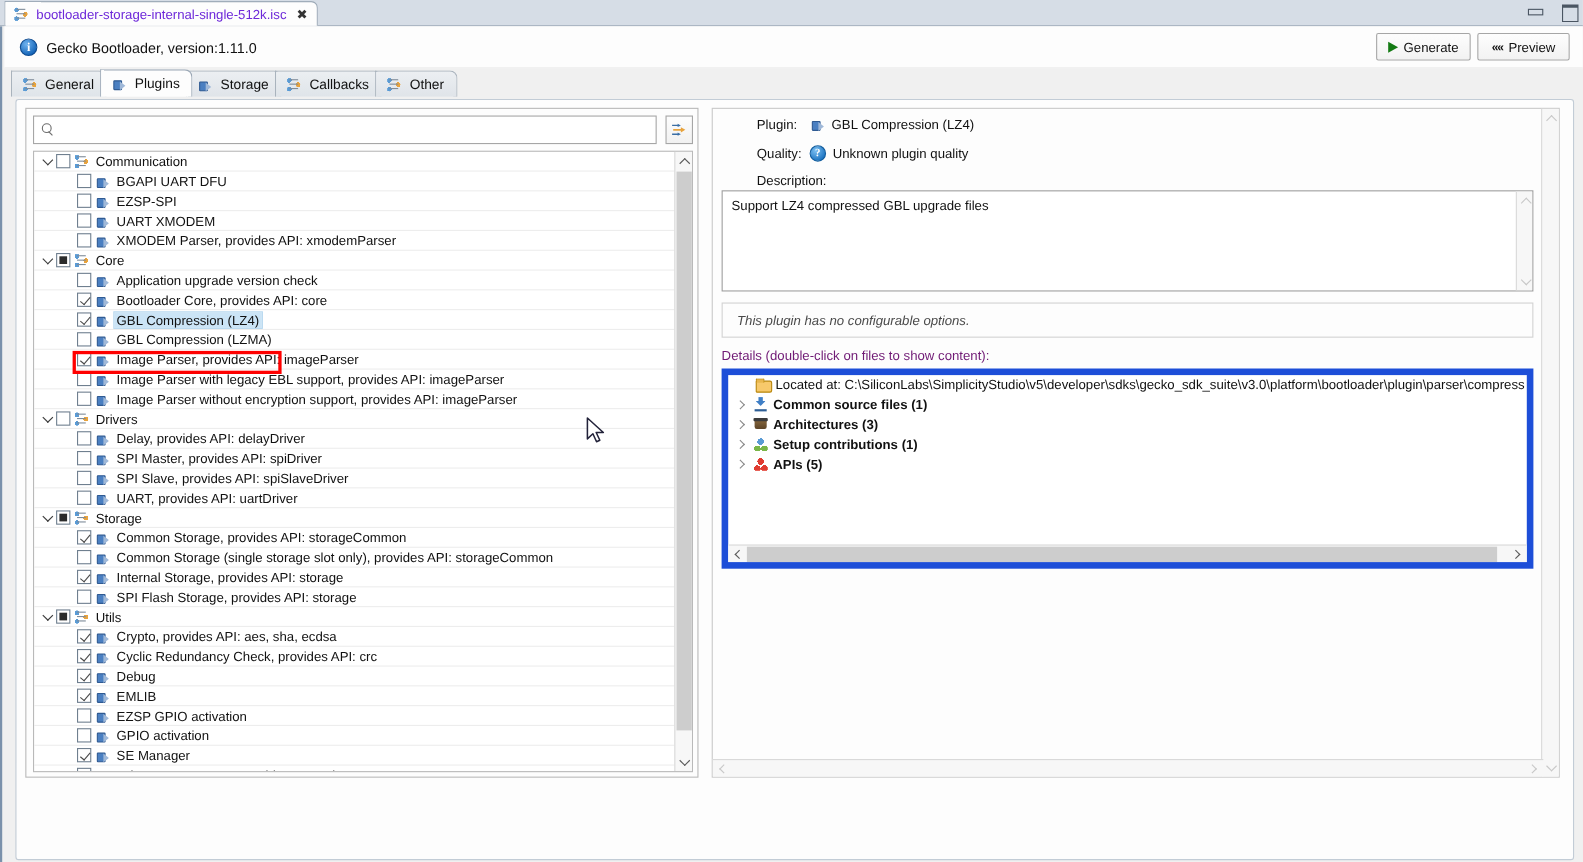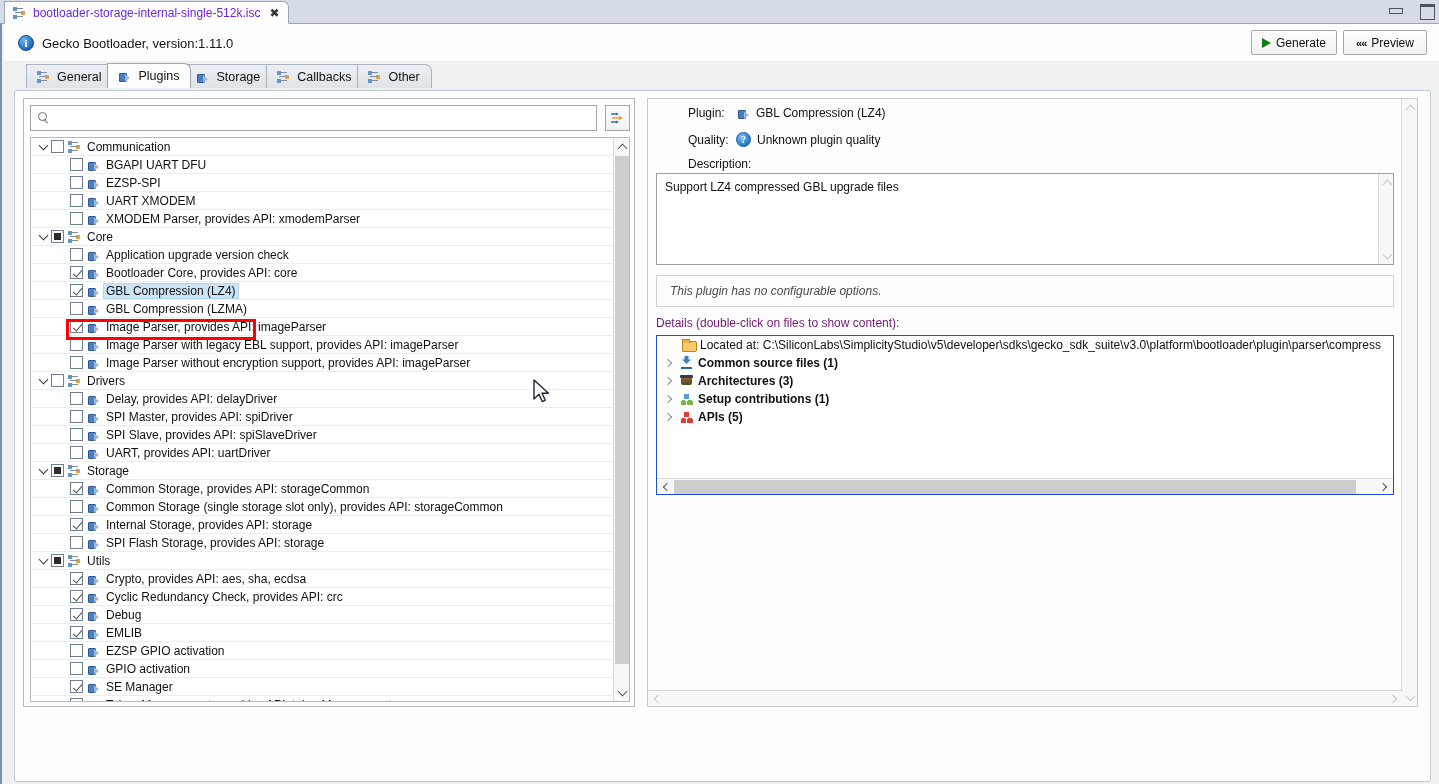--- a/index.html
+++ b/index.html
@@ -91,21 +91,21 @@
     width: 0; height: 0; border-left: 9px solid #137a13;
     border-top: 5px solid transparent; border-bottom: 5px solid transparent;
   }
   .dbl-left { font-size: 11px; color: #111; letter-spacing: -1px; font-weight: bold; }
 
   
   .etabs {
     position: absolute; left: 2px; top: 38px; width: 1435px; height: 25px;
     background: #f0f0f0;
   }
-  .etabs-inner { position: absolute; left: 22px; top: 1px; display: flex; align-items: flex-end; }
+  .etabs-inner { position: absolute; left: 6px; top: 1px; display: flex; align-items: flex-end; }
   .etab {
     height: 24px; display: flex; align-items: center; gap: 5px;
     padding: 0 11px 0 9px;
     font-size: 12.5px; color: #111;
     background: linear-gradient(#eceff2, #dfe4e9);
     border: 1px solid #a9b3bd; border-bottom: none;
     border-radius: 0 7px 0 0;
     margin-right: -6px;
     cursor: pointer; position: relative;
   }
@@ -307,22 +307,22 @@
     background: #fdfdfd; border: 1px solid #d2d2d2;
     display: flex; align-items: center;
     padding-left: 13px;
     font-size: 12px; font-style: italic; color: #4a4a4a;
   }
   .detlabel {
     position: absolute; left: 8px; top: 217px;
     font-size: 12px; font-weight: normal; color: #701a75;
   }
   .detbox {
-    position: absolute; left: 8px; top: 236px; width: 738px; height: 160px;
-    background: #fff; border: 1px solid #1d4ed8; overflow: hidden;
+    position: absolute; left: 8px; top: 236px; width: 738px; height: 182px;
+    background: #fff; border: 6px solid #1d4ed8; overflow: hidden;
   }
   .detlist { position: absolute; left: 0; top: 0; width: 736px; }
   .drow {
     height: 18px; display: flex; align-items: center;
     font-size: 12px; color: #111; white-space: nowrap; padding-left: 4px;
   }
   .drow .exp {
     width: 14px; display: flex; align-items: center; justify-content: center; cursor: pointer;
   }
   .exp::before {

